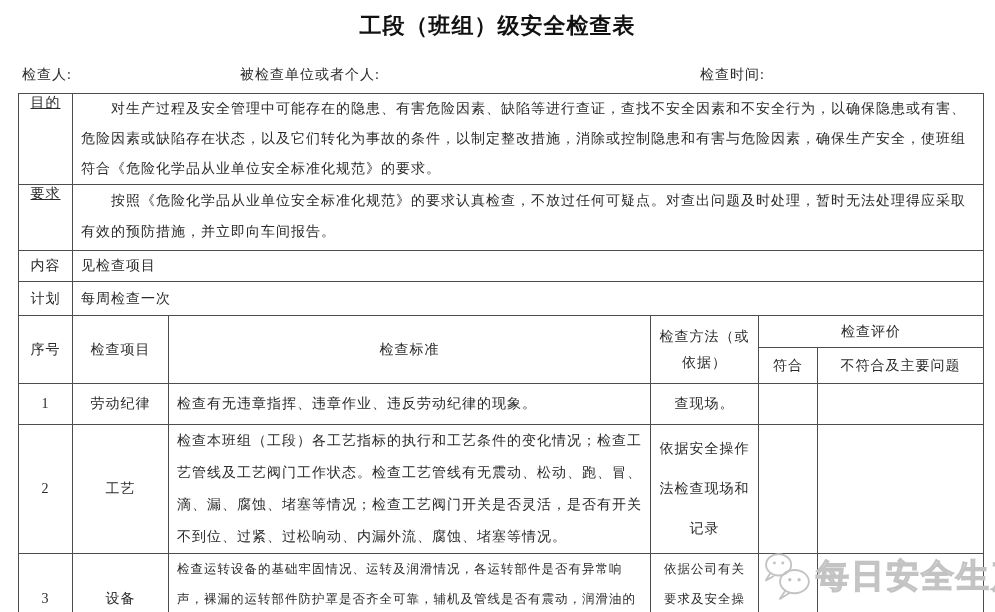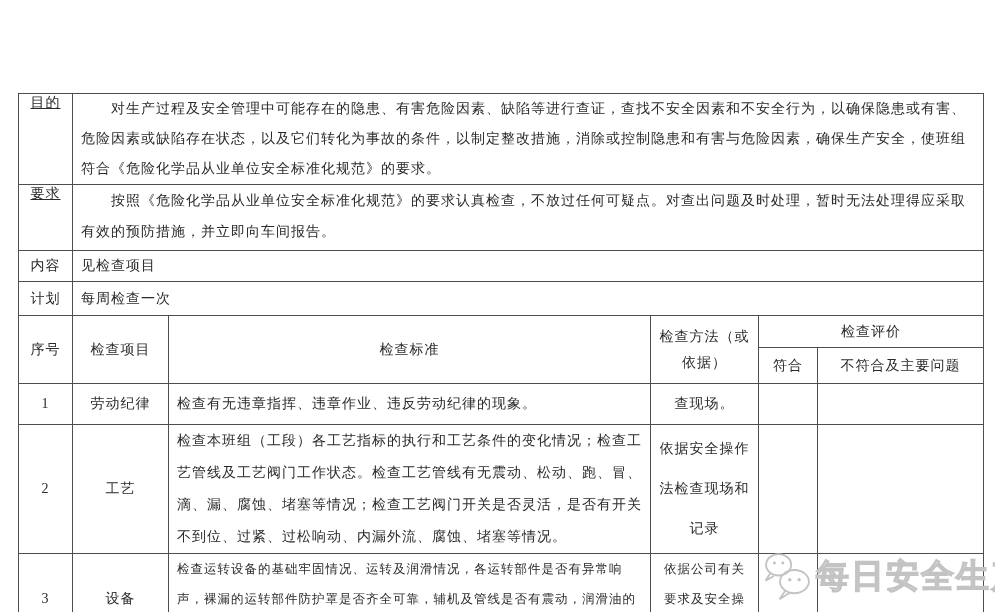--- a/index.html
+++ b/index.html
@@ -85,21 +85,27 @@
     -webkit-text-stroke:1.2px #c3c3c3;
     letter-spacing:2px;
     white-space:nowrap;
   }
 </style>
 </head>
 <body>
 
 <div class="page">
 
+  <div class="doc-title">工段（班组）级安全检查表</div>
 
+  <div class="info-line">
+    <span class="inspector">检查人:</span>
+    <span class="inspected">被检查单位或者个人:</span>
+    <span class="time">检查时间:</span>
+  </div>
 
   <table class="main-table">
     <colgroup>
       <col style="width:54px">
         <col style="width:96px">
         <col style="width:482px">
       <col style="width:108px">
         <col style="width:59px">
         <col style="width:166px">
     </colgroup>

